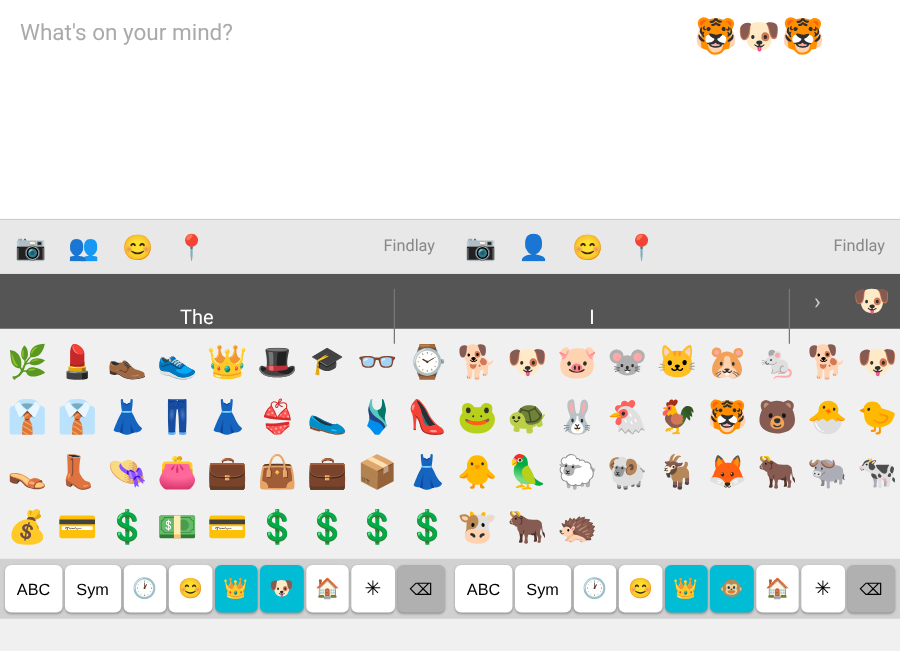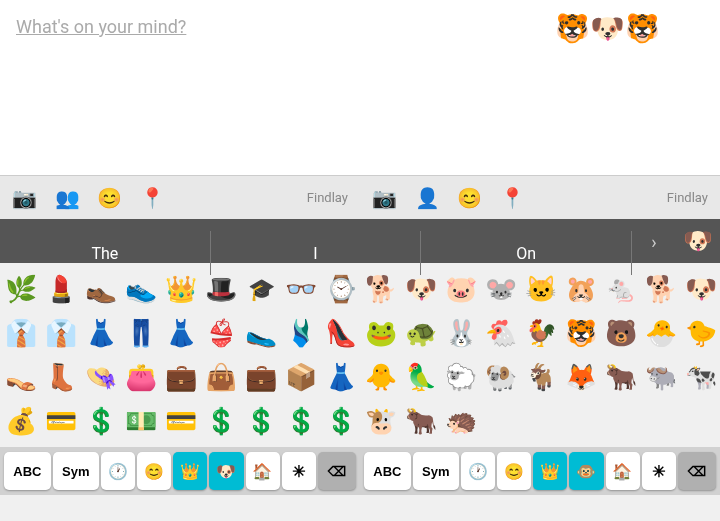--- a/index.html
+++ b/index.html
@@ -16,21 +16,20 @@
       background: white;
       width: 720px;
       height: 175px;
       padding: 16px;
       position: relative;
     }
 
     .placeholder-text {
       color: #aaa;
       font-size: 18px;
-      text-decoration: underline;
     }
 
     .emoji-display {
       position: absolute;
       top: 12px;
       right: 60px;
       font-size: 28px;
     }
 
     .toolbar-icon {
@@ -156,21 +155,21 @@
 
     .key-btn {
       height: 38px;
       background: white;
       border: none;
       border-radius: 5px;
       display: flex;
       align-items: center;
       justify-content: center;
       font-size: 13px;
-      font-weight: 700;
+      font-weight: 400;
       cursor: pointer;
       box-shadow: 0 1px 2px rgba(0,0,0,0.3);
     }
 
     .key-btn.wide {
       padding: 0 10px;
       min-width: 42px;
     }
 
     .key-btn.icon-btn {
@@ -209,21 +208,20 @@
     <span class="toolbar-icon">👤</span>
     <span class="toolbar-icon">😊</span>
     <span class="toolbar-icon">📍</span>
     <span class="toolbar-text">Findlay</span>
   </div>
 </div>
 
 <div class="autocomplete-bar">
   <div class="autocomplete-item">The</div>
   <div class="autocomplete-item">I</div>
-  <div class="autocomplete-item">On</div>
   <div class="autocomplete-arrow">›</div>
   <div class="autocomplete-emoji">🐶</div>
 </div>
 
 <div class="emoji-grids-container">
 
   <div class="emoji-grid left">
     <div class="emoji-cell">🌿</div>
     <div class="emoji-cell">💄</div>
     <div class="emoji-cell">👞</div>

